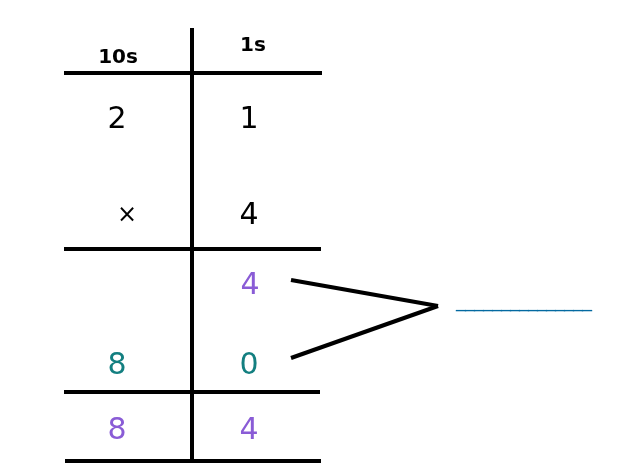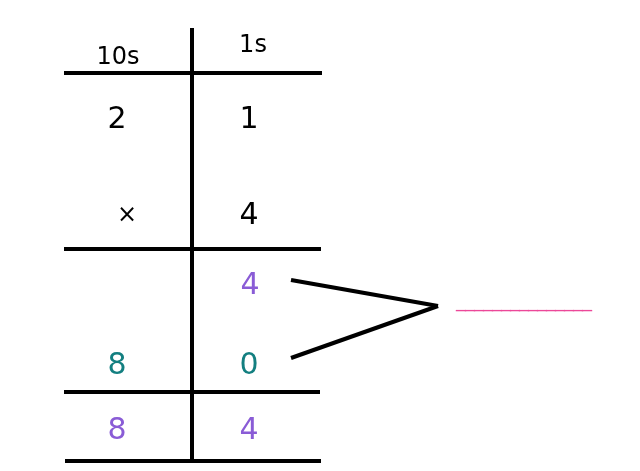--- a/index.html
+++ b/index.html
@@ -1,26 +1,26 @@
 <!DOCTYPE html>
 <html><head>
   <meta charset="utf-8">
   <style>
     html, body { margin: 0; padding: 0; background: #ffffff; }
     body { width: 640px; height: 471px; position: relative; overflow: hidden;
            font-family: "DejaVu Sans", sans-serif; }
     .hline { position: absolute; height: 4px; background: #000; }
     .vline { position: absolute; width: 4px; background: #000; }
     .cell { position: absolute; width: 100px; text-align: center; font-size: 30px; line-height: 36px; }
-    .hdr { font-size: 24px; }
+    .hdr { font-size: 20px; font-weight: bold; }
     .black { color: #000000; }
     .purple { color: #8a5cd6; }
     .teal { color: #137f80; }
     svg.bracket { position: absolute; left: 0; top: 0; }
-    .answer { position: absolute; left: 456px; top: 288px; font-size: 20px; color: #ec4899; letter-spacing: -1px; }
+    .answer { position: absolute; left: 456px; top: 288px; font-size: 20px; color: #0369a1; letter-spacing: -1px; }
   </style>
 </head>
 <body>
 
 <div>
 
   <div class="vline" style="left:190px; top:28px; height:434px;"></div>
 
   <div class="hline" style="left:64px; top:71px; width:258px;"></div>
   <div class="hline" style="left:64px; top:247px; width:257px;"></div>

